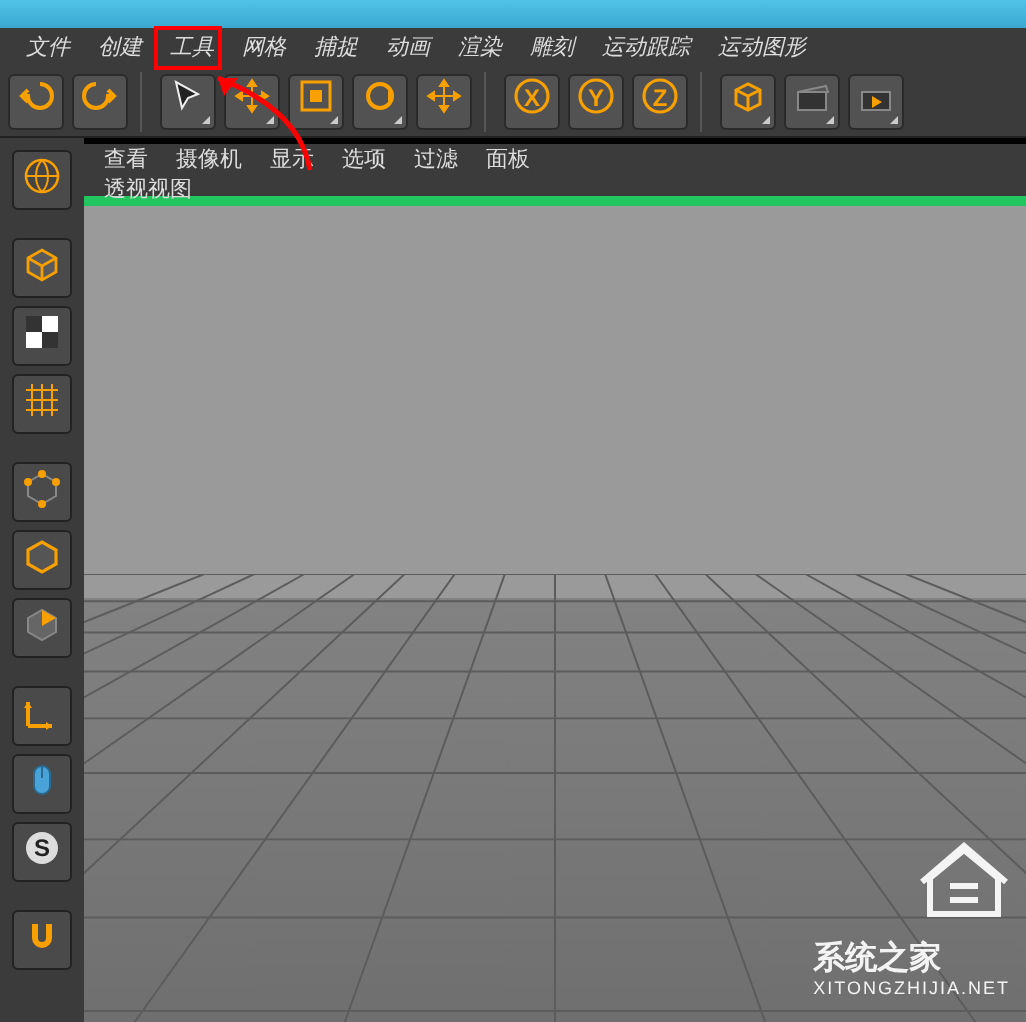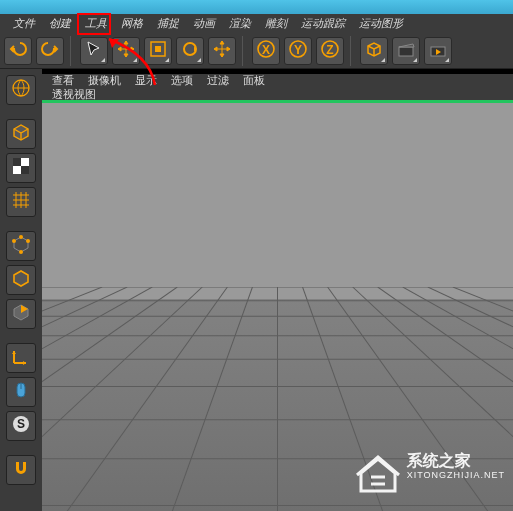--- a/index.html
+++ b/index.html
@@ -15,28 +15,28 @@
 .sep { width:4px; height:30px; border-left:1px solid #555; margin:0 2px; }
 .tbtn { width:28px; height:28px; background:#525252; border:1px solid #2a2a2a; border-radius:3px; display:flex; align-items:center; justify-content:center; position:relative; }
 .tbtn.small-corner::after { content:""; position:absolute; right:2px; bottom:2px; width:0; height:0; border-left:4px solid transparent; border-bottom:4px solid #ccc; }
 .tbtn svg { width:20px; height:20px; }
 .main { display:flex; height:442px; }
 .sidebar { width:42px; background:#3b3b3b; display:flex; flex-direction:column; align-items:center; padding-top:6px; gap:4px; }
 .sbtn { width:30px; height:30px; background:#4a4a4a; border:1px solid #222; border-radius:3px; display:flex; align-items:center; justify-content:center; position:relative; }
 .sbtn svg { width:22px; height:22px; }
 .sgap { height:6px; }
 .viewport-wrap { flex:1; display:flex; flex-direction:column; background:#3b3b3b; }
-.vp-menu { height:18px; display:flex; align-items:center; padding-left:10px; gap:14px; border-top:5px solid #000000; }
+.vp-menu { height:18px; display:flex; align-items:center; padding-left:10px; gap:14px; border-top:3px solid #000000; }
 .vp-menu span { color:#ddd; font-size:11px; }
-.vp-label { height:16px; padding-left:10px; color:#ddd; font-size:11px; background:#3b3b3b; border-bottom:3px solid #22c55e; }
+.vp-label { height:16px; padding-left:10px; color:#ddd; font-size:11px; background:#3b3b3b; border-bottom:5px solid #22c55e; }
 .viewport { flex:1; position:relative; overflow:hidden; }
 .sky { position:absolute; inset:0; background:linear-gradient(#9a9a9a 0%,#9a9a9a 48%,#828282 48%,#6f6f6f 100%); }
 .grid { position:absolute; left:0; right:0; bottom:0; height:55%; }
 .grid svg { width:100%; height:100%; }
-.watermark { position:absolute; right:8px; bottom:12px; display:flex; align-items:flex-start; gap:6px; opacity:.92; }
+.watermark { position:absolute; right:8px; bottom:12px; display:flex; align-items:flex-end; gap:6px; opacity:.92;flex-direction:column; }
 .watermark svg { width:46px; height:42px; }
 .wm-text { color:#fff; font-size:16px; font-weight:bold; line-height:1.05; }
 .wm-sub { color:#fff; font-size:9px; letter-spacing:1px; }
 .axis-circle{fill:none;stroke:#f7a000;stroke-width:1.6}
 .axis-letter{fill:#f7a000;font:bold 12px sans-serif;text-anchor:middle;dominant-baseline:central}
 </style>
 </head>
 <body>
 
 <div class="titlebar"></div>

